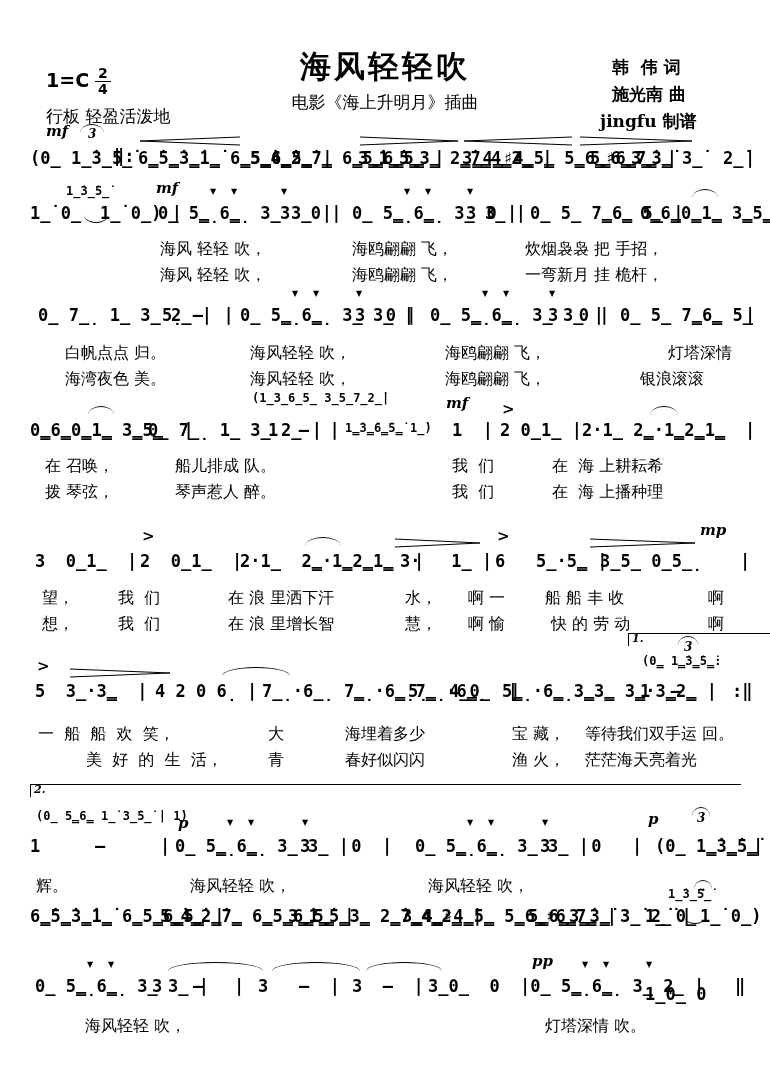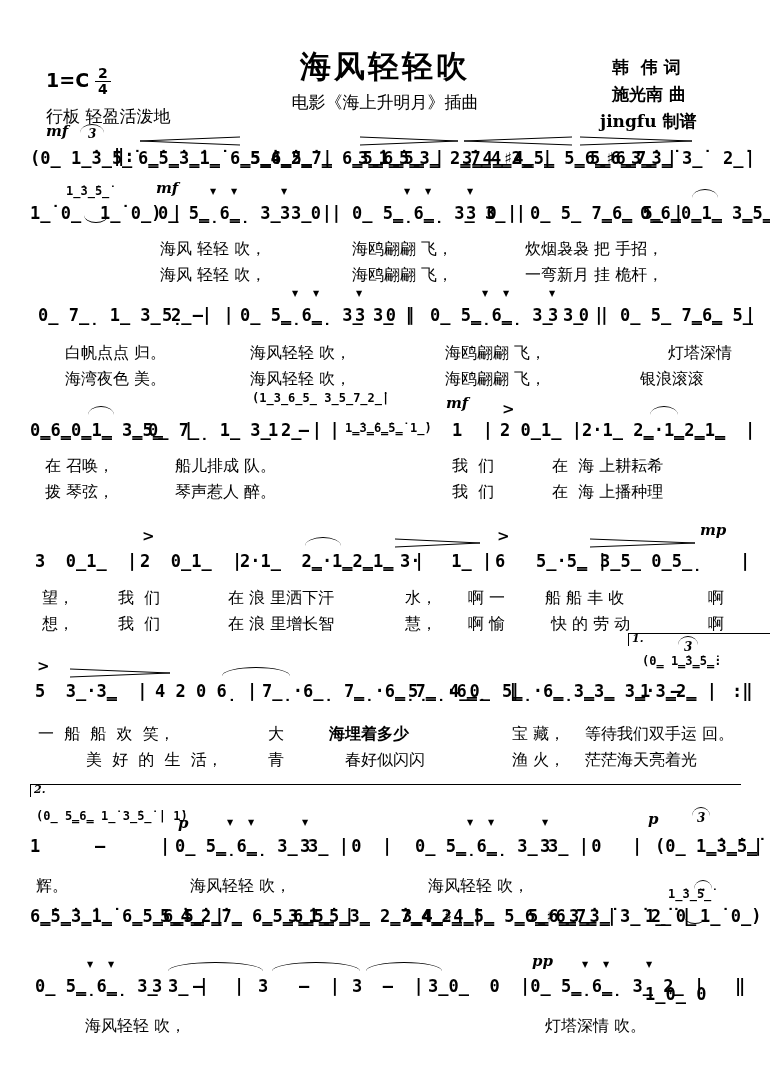--- a/index.html
+++ b/index.html
@@ -194,21 +194,21 @@
         <span class="n" style="left: 408px; top: 0px;">5̣  4̲0̲  |</span>
         <span class="n" style="left: 502px; top: 0px;">5̳̣·6̳̣3̳3̳ 3̳·3̳2̳ |</span>
         <div class="volta" style="width: 142px; left: 628px; top: -48px;"><span>1.</span></div>
         <div class="arc" style="width: 20px; left: 678px; top: -45px;"></div>
         <span class="trip" style="left: 684px; top: -41px;">3</span>
         <span class="sn" style="left: 642px; top: -26px;">(0̳ 1̳̇3̳̇5̳̇:</span>
         <span class="n" style="left: 640px; top: 0px;">1  –</span>
         <span class="n" style="left: 732px; top: 0px;">:‖</span>
         <span class="lyr" style="left: 38px; top: 43px;">一  船  船  欢  笑，</span>
         <span class="lyr" style="left: 268px; top: 43px;">大</span>
-        <span class="lyr" style="left: 329px; top: 43px; font-weight: bold;">海埋着多少</span>
+        <span class="lyr" style="left: 345px; top: 43px;">海埋着多少</span>
         <span class="lyr" style="left: 512px; top: 43px;">宝 藏，</span>
         <span class="lyr" style="left: 585px; top: 43px;">等待我们双手运 回。</span>
         <span class="lyr" style="left: 38px; top: 69px; margin-left: 48px;">美  好  的  生  活，</span>
         <span class="lyr" style="left: 268px; top: 69px;">青</span>
         <span class="lyr" style="left: 345px; top: 69px;">春好似闪闪</span>
         <span class="lyr" style="left: 512px; top: 69px;">渔 火，</span>
         <span class="lyr" style="left: 585px; top: 69px;">茫茫海天亮着光</span>
       </div>
       <div class="system" style="top: 836px;">
         <div class="volta" style="width: 710px; left: 30px; top: -52px;"><span>2.</span></div>

